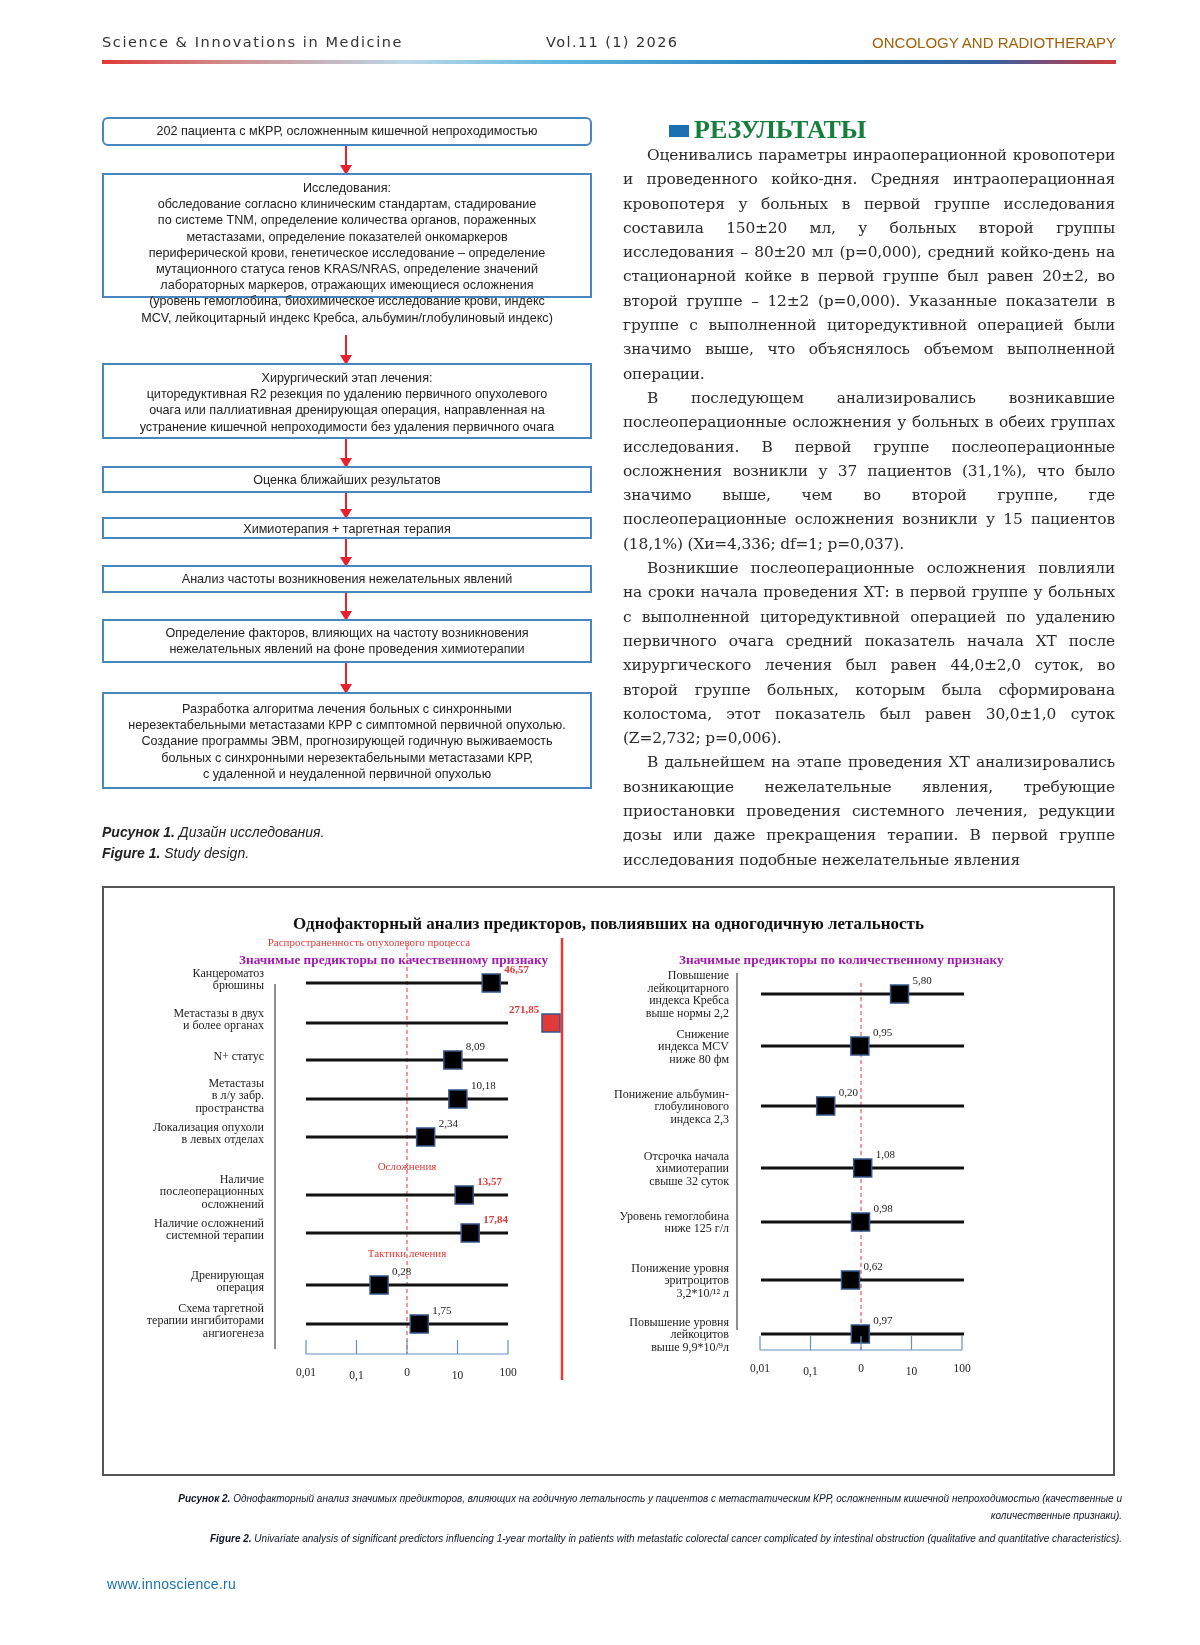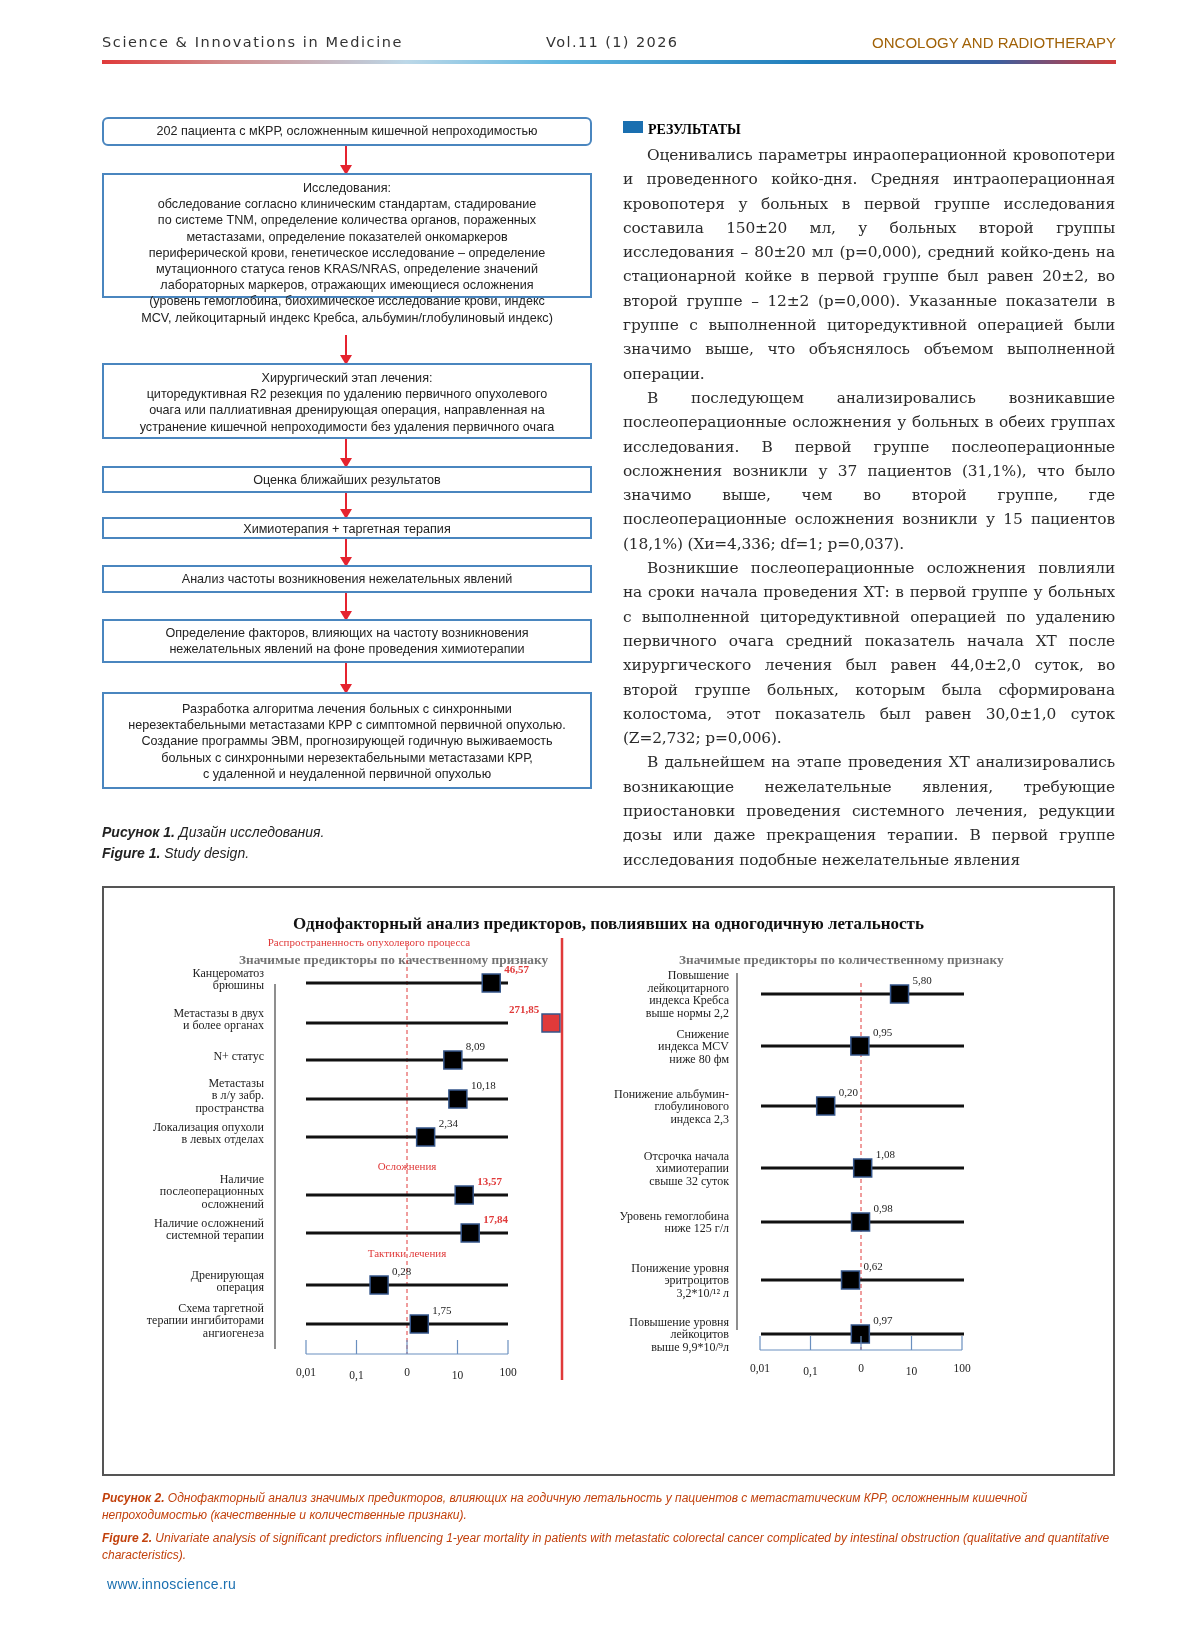--- a/index.html
+++ b/index.html
@@ -20,31 +20,31 @@
     font-family: "Liberation Sans", sans-serif; font-size: 12.6px; line-height: 16.2px; text-align: center; color: #222; padding: 2px 4px; }
   .farrow { position: absolute; left: 243px; width: 2px; background: #e5232f; }
   .farrow::after { content: ""; position: absolute; left: -5px; bottom: -2px; width: 0; height: 0;
     border-left: 6px solid transparent; border-right: 6px solid transparent; border-top: 10px solid #e5232f; }
   .fig1cap { position: absolute; left: 102px; top: 822px; font-size: 14px; line-height: 21px; color: #222; }
   .fig1cap b { font-style: italic; }
   .fig1cap i { }
 
   
   .results { position: absolute; left: 623px; top: 117px; width: 492px; font-family: "DejaVu Serif", serif; color: #2a2a2a; }
-  .res-h { font-family: "Liberation Serif", serif; font-weight: bold; color: #000000; font-size: 14px; line-height: 26px; margin-bottom: 0px; }
+  .res-h { font-family: "Liberation Serif", serif; font-weight: bold; color: #15803d; font-size: 26px; line-height: 26px; margin-bottom: 0px; margin-left: 46px; }
   .res-h .sq { display: inline-block; width: 20px; height: 12px; background: #1a6fb0; margin-right: 5px; vertical-align: 1px; }
   .res-p { font-size: 15.4px; line-height: 24.3px; text-indent: 24px; text-align: justify; letter-spacing: -0.15px; }
 
   
   .fig2 { position: absolute; left: 102px; top: 886px; width: 1013px; height: 590px; border: 2px solid #555; background: #fff;
     font-family: "Liberation Serif", serif; }
   .fig2-title { position: absolute; top: 26px; left: 0; width: 100%; text-align: center; font-weight: bold; font-size: 17px; color: #111; }
-  .panel-title { position: absolute; top: 64px; font-weight: bold; font-size: 13.3px; color: #737373; }
+  .panel-title { position: absolute; top: 64px; font-weight: bold; font-size: 13.3px; color: #a21caf; }
   .fig2 svg { position: absolute; left: 0; top: 0; }
-  .fig2cap { position: absolute; left: 102px; top: 1490px; width: 1020px; font-size: 12px; line-height: 17px; color: #c2410c; font-style: italic; }
+  .fig2cap { position: absolute; left: 102px; top: 1490px; width: 1020px; font-size: 10px; line-height: 17px; color: #0f172a; font-style: italic; text-align: right; }
   .fig2cap p { margin-bottom: 6px; }
   .fig2cap b { font-style: italic; }
 
   
   .footer-url { position: absolute; left: 107px; top: 1576px; font-size: 14px; color: #1a6fb0; letter-spacing: 0.3px; }
   .footer-page { position: absolute; right: 88px; top: 1656px; font-size: 19px; color: #222; }
 </style>
 </head>
 <body>
 

